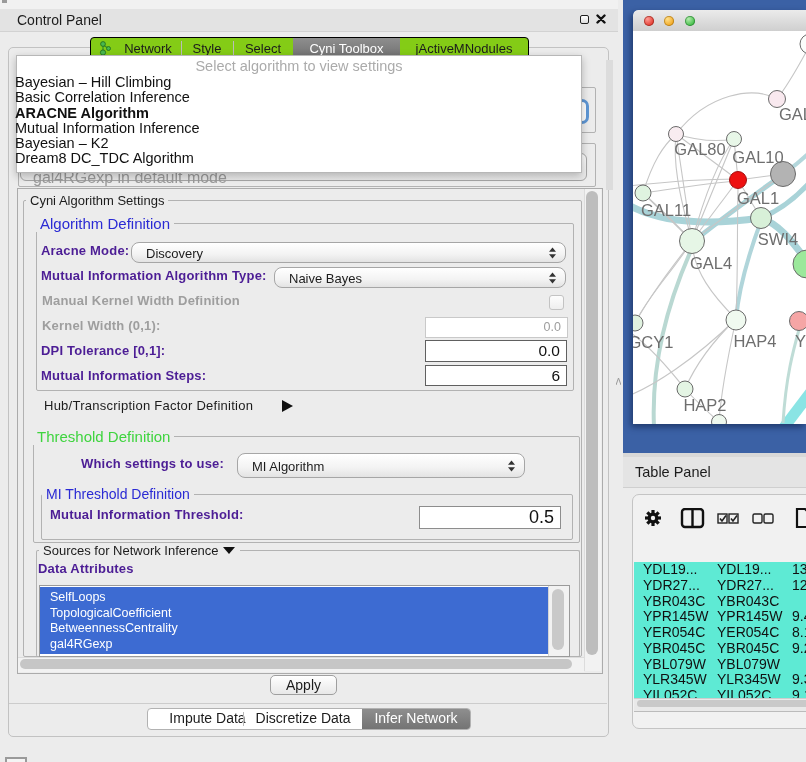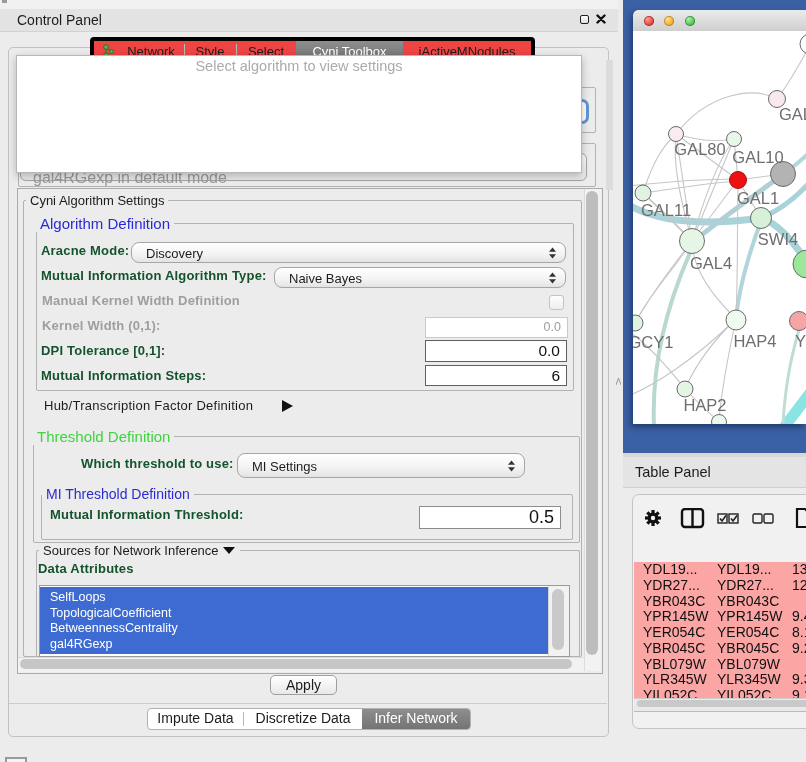--- a/index.html
+++ b/index.html
@@ -1,17 +1,17 @@
 <!DOCTYPE html>
 <html><head><meta charset="utf-8">
 <style>
   html,body{margin:0;padding:0;}
   body{width:806px;height:762px;background:#ececec;font-family:"Liberation Sans",sans-serif;position:relative;overflow:hidden;}
   .abs{position:absolute;}
-  .b13{font-size:13px;font-weight:bold;color:#14532d;letter-spacing:0.2px;}
+  .b13{font-size:13px;font-weight:bold;color:#4c1d95;letter-spacing:0.2px;}
   .r13{font-size:13px;color:#1c1c1c;}
   .gray{color:#9e9e9e;}
   .combo{position:absolute;background:linear-gradient(#ffffff,#f3f3f3 60%,#e3e3e3);border:1px solid #a6a6a6;border-radius:8px;font-size:13px;color:#1c1c1c;}
   .combo .ct{position:absolute;left:14px;top:50%;transform:translateY(-50%);}
   .arr{position:absolute;right:8px;top:50%;transform:translateY(-50%);}
   .tfield{position:absolute;background:#fff;font-size:15px;color:#111;text-align:right;}
   .gbox{position:absolute;border:1px solid #b2b2b2;border-radius:2px;}
   .gtitle{position:absolute;background:#ececec;padding:0 4px;font-size:13px;white-space:nowrap;}
 </style></head>
 <body>
@@ -72,23 +72,23 @@
 <div class="tfield" style="left:425px;top:365px;width:134px;height:19px;border:1.5px solid #606060;padding-right:6px;font-size:15.5px;line-height:19px;">6</div>
 
 <div class="abs r13" style="left:44px;top:398px;letter-spacing:0.25px;">Hub/Transcription Factor Definition</div>
 <svg class="abs" style="left:281px;top:399px;" width="13" height="14">
     <path d="M1 1 L12 7 L1 13 Z" fill="#111"></path>
   </svg>
 
 <div class="gbox" style="left:33px;top:436px;width:545px;height:105px;"></div>
 <div class="gtitle" style="left:33px;top:428px;color:#3ed43e;font-size:15px;">Threshold Definition</div>
 
-<div class="abs b13" style="left:81px;top:456px;">Which threshold to use:</div>
+<div class="abs b13" style="left:81px;top:456px;">Which settings to use:</div>
 <div class="combo" style="left:237px;top:453px;width:286px;height:23px;">
-    <span class="ct">MI Settings</span>
+    <span class="ct">MI Algorithm</span>
     <svg class="arr" width="9" height="13">
       <path d="M4.5 1 L8 5.2 H1 Z" fill="#333"></path>
       <path d="M4.5 12 L1 7.8 H8 Z" fill="#333"></path>
     </svg>
   </div>
 
 <div class="gbox" style="left:41px;top:494px;width:530px;height:44px;"></div>
 <div class="gtitle" style="left:42px;top:486px;color:#2a2ad4;font-size:14px;">MI Threshold Definition</div>
 <div class="abs b13" style="left:50px;top:507px;">Mutual Information Threshold:</div>
 <div class="tfield" style="left:419px;top:506px;width:134px;height:21px;border:1px solid #8d8d8d;padding-right:6px;font-size:18px;line-height:21px;">0.5</div>
@@ -105,55 +105,63 @@
   <div class="abs" style="left:10px;top:4px;font-size:12.5px;color:#fff;line-height:15.5px;">SelfLoops<br>TopologicalCoefficient<br>BetweennessCentrality<br>gal4RGexp</div>
   <div class="abs" style="left:508px;top:0;width:21px;height:70px;background:#f2f2f2;border-left:1px solid #d5d5d5;"></div>
   <div class="abs" style="left:512px;top:3px;width:12px;height:61px;background:#c9c9c9;border-radius:6px;"></div>
 </div>
 
 <div class="abs" style="left:270px;top:675px;width:65px;height:18px;border:1px solid #9f9f9f;border-radius:5px;background:linear-gradient(#ffffff,#e8e8e8);text-align:center;font-size:14px;line-height:18px;color:#1c1c1c;">Apply</div>
 
 <div class="abs" style="left:9px;top:703px;width:598px;height:1px;background:#cccccc;"></div>
 
 <div class="abs" style="left:147px;top:708px;width:322px;height:20px;background:#fff;border:1px solid #b2b2b2;border-radius:4px;overflow:hidden;font-size:14px;color:#1c1c1c;">
-  <div class="abs" style="left:0;top:0;width:95px;height:20px;text-align:center;line-height:19px;">Impute Data</div>
+  <div class="abs" style="left:0;top:0;width:95px;height:20px;text-align:center;line-height:19px;padding-left:12px;">Impute Data</div>
   <div class="abs" style="left:95px;top:3px;width:1px;height:14px;background:#b9b9b9;"></div>
   <div class="abs" style="left:96px;top:0;width:118px;height:20px;text-align:center;line-height:19px;">Discretize Data</div>
   <div class="abs" style="left:214px;top:0;width:108px;height:20px;background:linear-gradient(#8e8e8e,#747474);color:#fff;text-align:center;line-height:19px;">Infer Network</div>
 </div>
 
 <div class="abs" style="left:5px;top:757px;width:18px;height:12px;border:2px solid #9a9a9a;background:#f4f4f4;"></div>
 
 <div class="abs" style="left:18px;top:87px;width:576px;height:44px;border:1px solid #b2b2b2;border-radius:2px;"></div>
 <div class="abs" style="left:18px;top:143px;width:576px;height:42px;border:1px solid #b2b2b2;border-radius:2px;"></div>
 <div class="abs" style="left:606px;top:60px;width:7px;height:130px;background:#dcdcdc;"></div>
 <div class="abs" style="left:20px;top:99px;width:563px;height:19px;background:#fff;border:3px solid #5e96d4;border-radius:7px;"></div>
 <div class="abs" style="left:20px;top:153px;width:565px;height:26px;background:linear-gradient(#fdfdfd,#e8e8e8);border:1px solid #a6a6a6;border-radius:6px;">
   <span style="position:absolute;left:12px;top:15px;font-size:16px;color:#9b9b9b;text-align:right;">gal4RGexp in default mode</span>
 </div>
 
-<div class="abs" style="left:90px;top:37px;width:437px;height:21px;background:#ef4444;border:4px solid #000000;border-radius:4px;overflow:hidden;font-size:13px;color:#1c1c1c;">
+<div class="abs" style="left:90px;top:37px;width:437px;height:21px;background:#84cc16;border:1px solid #000000;border-radius:4px;overflow:hidden;font-size:13px;color:#1c1c1c;">
   <svg class="abs" style="left:8px;top:3px;" width="13" height="15">
     <line x1="4" y1="4" x2="9" y2="7" stroke="#2e8b2e" stroke-width="1.2"></line>
     <line x1="4" y1="4" x2="4" y2="11" stroke="#2e8b2e" stroke-width="1.2"></line>
     <circle cx="4" cy="3" r="2.4" fill="#49b84f" stroke="#1e6b1e" stroke-width="0.8"></circle>
     <circle cx="9.5" cy="7.5" r="2" fill="#49b84f" stroke="#1e6b1e" stroke-width="0.8"></circle>
     <circle cx="4" cy="11.5" r="2.6" fill="#49b84f" stroke="#1e6b1e" stroke-width="0.8"></circle>
   </svg>
   <div class="abs" style="left:26px;top:0;width:62px;height:21px;text-align:center;line-height:21px;">Network</div>
   <div class="abs" style="left:90px;top:3px;width:1px;height:15px;background:#bbb;"></div>
   <div class="abs" style="left:90px;top:0;width:52px;height:21px;text-align:center;line-height:21px;">Style</div>
   <div class="abs" style="left:142px;top:3px;width:1px;height:15px;background:#bbb;"></div>
   <div class="abs" style="left:142px;top:0;width:60px;height:21px;text-align:center;line-height:21px;">Select</div>
   <div class="abs" style="left:202px;top:0;width:107px;height:21px;background:linear-gradient(#8e8e8e,#6f6f6f);color:#fff;text-align:center;line-height:21px;">Cyni Toolbox</div>
   <div class="abs" style="left:309px;top:0;width:128px;height:21px;text-align:center;line-height:21px;">jActiveMNodules</div>
 </div>
 
 <div class="abs" style="left:16px;top:55px;width:564px;height:116px;background:#fff;border:1px solid #b7b7b7;box-shadow:0 3px 8px rgba(0,0,0,0.25);z-index:5;">
   <div style="text-align:center;font-size:14.5px;color:#ababab;margin-top:2px;">Select algorithm to view settings</div>
+  <div style="font-size:14.5px;color:#111;line-height:15.3px;margin-left:-2px;margin-top:1px;">
+    Bayesian – Hill Climbing<br>
+    Basic Correlation Inference<br>
+    <b>ARACNE Algorithm</b><br>
+    Mutual Information Inference<br>
+    Bayesian – K2<br>
+    Dream8 DC_TDC Algorithm
+  </div>
 </div>
 
 <div class="abs" style="left:616px;top:371px;width:5px;height:7px;"><svg width="5" height="7">
       <path d="M0 7 L2.5 0 L5 7" fill="none" stroke="#9a9a9a" stroke-width="1"></path>
     </svg></div>
 
 <div class="abs" style="left:623px;top:0;width:183px;height:453px;background:#3b61a5;"></div>
 
 <div class="abs" style="left:633px;top:10px;width:173px;height:414px;border-top-left-radius:5px;box-shadow:-2px 3px 6px rgba(10,25,60,0.55);overflow:hidden;">
   <div class="abs" style="left:0;top:0;width:173px;height:21px;background:linear-gradient(#ebebeb,#cfcfcf);border-bottom:1px solid #9a9a9a;border-top-left-radius:5px;"></div>
@@ -272,21 +280,21 @@
 
   <path d="M152 1 h8 l4 4 v14 h-12 z" fill="none" stroke="#111" stroke-width="2.2"></path>
 </svg>
 
 <div class="abs" style="left:634px;top:539px;width:172px;height:23px;overflow:hidden;font-size:14px;color:#111;margin-top:48px;">
   <div class="abs" style="left:0;top:0;width:76px;height:22px;background:#b8dce9;border:1px solid #9aa0a4;line-height:22px;text-align:center;text-indent:17px;">shared...</div>
   <div class="abs" style="left:76px;top:0;width:75px;height:22px;background:#e3e3e3;border:1px solid #9aa0a4;border-left:none;line-height:22px;text-align:center;text-indent:15px;">name</div>
   <div class="abs" style="left:151px;top:0;width:30px;height:22px;background:#b8dce9;border:1px solid #9aa0a4;border-left:none;line-height:22px;"></div>
 </div>
 
-<div class="abs" style="left:634px;top:562px;width:172px;height:136px;background:#fca5a5;overflow:hidden;font-size:14px;color:#111;">
+<div class="abs" style="left:634px;top:562px;width:172px;height:136px;background:#5eead4;overflow:hidden;font-size:14px;color:#111;">
   <div style="position:absolute;left:9px;top:0;line-height:15.75px;">YDL19...<br>YDR27...<br>YBR043C<br>YPR145W<br>YER054C<br>YBR045C<br>YBL079W<br>YLR345W<br>YIL052C</div>
   <div style="position:absolute;left:83px;top:0;line-height:15.75px;">YDL19...<br>YDR27...<br>YBR043C<br>YPR145W<br>YER054C<br>YBR045C<br>YBL079W<br>YLR345W<br>YIL052C</div>
   <div style="position:absolute;left:158px;top:0;line-height:15.75px;">13.2<br>12.8<br>&nbsp;<br>9.4<br>8.1<br>9.2<br>&nbsp;<br>9.3<br>9.1</div>
 </div>
 
 <div class="abs" style="left:634px;top:698px;width:172px;height:13px;background:#e9e9e9;border-top:1px solid #cdcdcd;"></div>
 <div class="abs" style="left:637px;top:700px;width:169px;height:7px;background:#c9c9c9;border-radius:4px 0 0 4px;"></div>
 <div class="abs" style="left:634px;top:711px;width:172px;height:1px;background:#bbb;"></div>
 
 </body></html>

